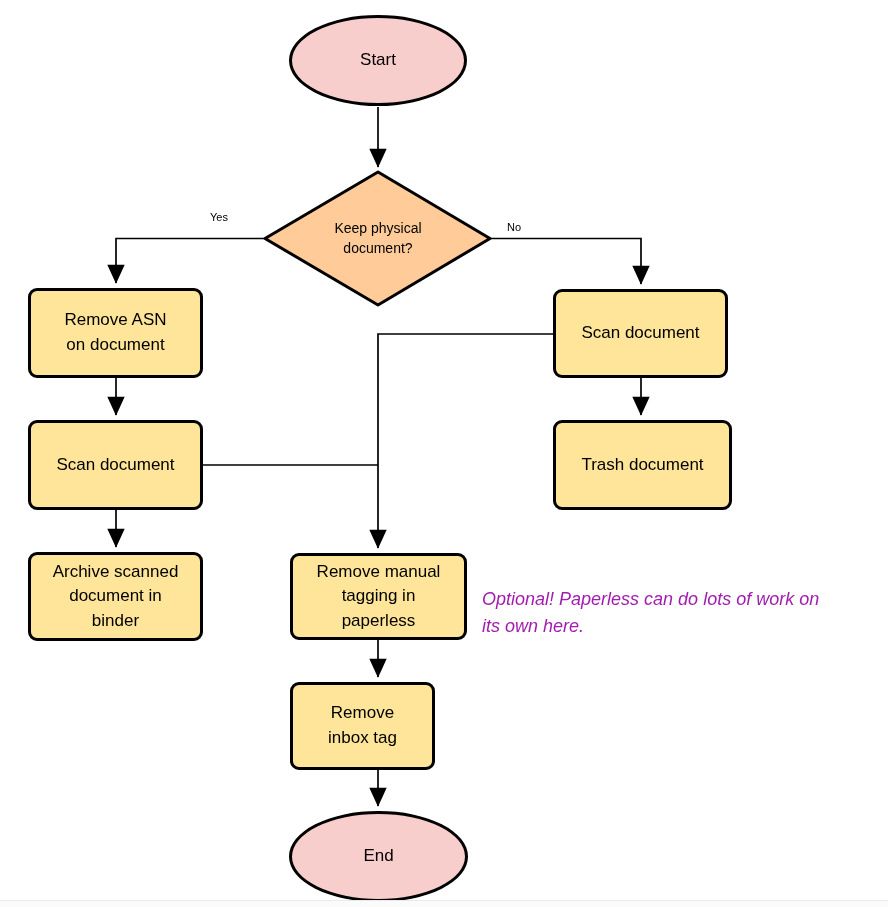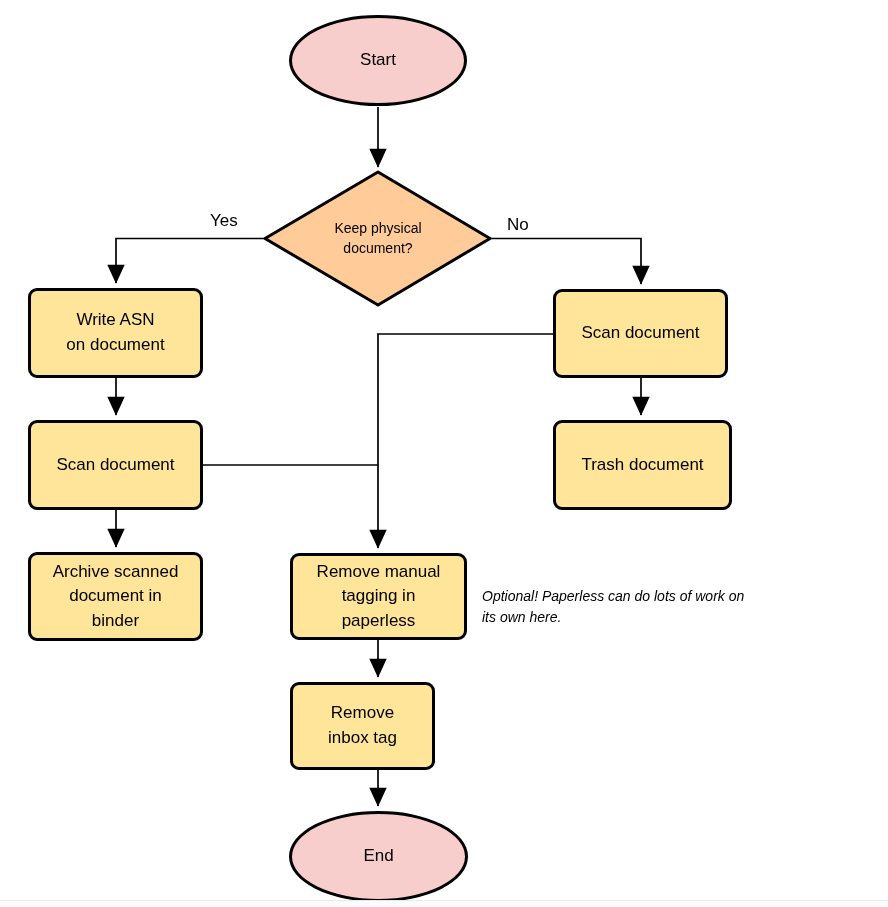--- a/index.html
+++ b/index.html
@@ -49,34 +49,34 @@
     justify-content: center;
     text-align: center;
     font-size: 14px;
     line-height: 1.45;
     color: #000000;
     white-space: pre-line;
     background: transparent;
   }
   .edge-label {
     position: absolute;
-    font-size: 17px;
+    font-size: 11px;
     color: #000000;
     background: #ffffff;
     padding: 0 2px;
   }
   .note {
     position: absolute;
     left: 482px;
     top: 586px;
     width: 406px;
-    font-size: 14px;
+    font-size: 18px;
     font-style: italic;
     line-height: 1.5;
-    color: #000000;
+    color: #a21caf;
     white-space: pre-line;
   }
   .footer-edge {
     position: absolute;
     left: 0;
     top: 900px;
     width: 888px;
     height: 7px;
     border-top: 1px solid #e8eaed;
     background: #fbfbfc;
@@ -86,21 +86,21 @@
   #node-write-asn    { left: 28px;  top: 288px; width: 175px; height: 90px; }
   #node-scan-left    { left: 28px;  top: 420px; width: 175px; height: 90px; }
   #node-archive      { left: 28px;  top: 552px; width: 175px; height: 89px; }
   #node-scan-right   { left: 553px; top: 289px; width: 175px; height: 89px; }
   #node-trash        { left: 553px; top: 420px; width: 179px; height: 90px; }
   #node-tagging      { left: 290px; top: 553px; width: 177px; height: 87px; }
   #node-remove-inbox { left: 290px; top: 682px; width: 145px; height: 88px; }
   #node-end          { left: 289px; top: 811px; width: 179px; height: 91px; }
   #decision-text     { left: 288px; top: 206px; width: 180px; height: 64px; }
   #label-yes { left: 208px; top: 211px; }
-  #label-no  { left: 505px; top: 215px; }
+  #label-no  { left: 505px; top: 221px; }
 </style>
 </head>
 <body>
 
 <div id="canvas">
 
   <svg id="connector-layer" width="888" height="907" viewBox="0 0 888 907" xmlns="http://www.w3.org/2000/svg">
     <defs>
       <marker id="arrow" viewBox="0 0 14 14" refX="12.5" refY="7" markerWidth="13" markerHeight="13" orient="auto-start-reverse">
         <path d="M1,1.5 L13,7 L1,12.5 Z" fill="#000000"></path>
@@ -119,21 +119,21 @@
     <path d="M203,465 H378" fill="none" stroke="#000000" stroke-width="1.7"></path>
     <path d="M378,640 V677" fill="none" stroke="#000000" stroke-width="1.7" marker-end="url(#arrow)"></path>
     <path d="M378,770 V806" fill="none" stroke="#000000" stroke-width="1.7" marker-end="url(#arrow)"></path>
   </svg>
 
   <div id="node-start" class="node terminal">Start</div>
 
   <div id="decision-text" class="decision-label">Keep physical
 document?</div>
 
-  <div id="node-write-asn" class="node process">Write ASN
+  <div id="node-write-asn" class="node process">Remove ASN
 on document</div>
 
   <div id="node-scan-left" class="node process">Scan document</div>
 
   <div id="node-archive" class="node process">Archive scanned
 document in
 binder</div>
 
   <div id="node-scan-right" class="node process">Scan document</div>
 

